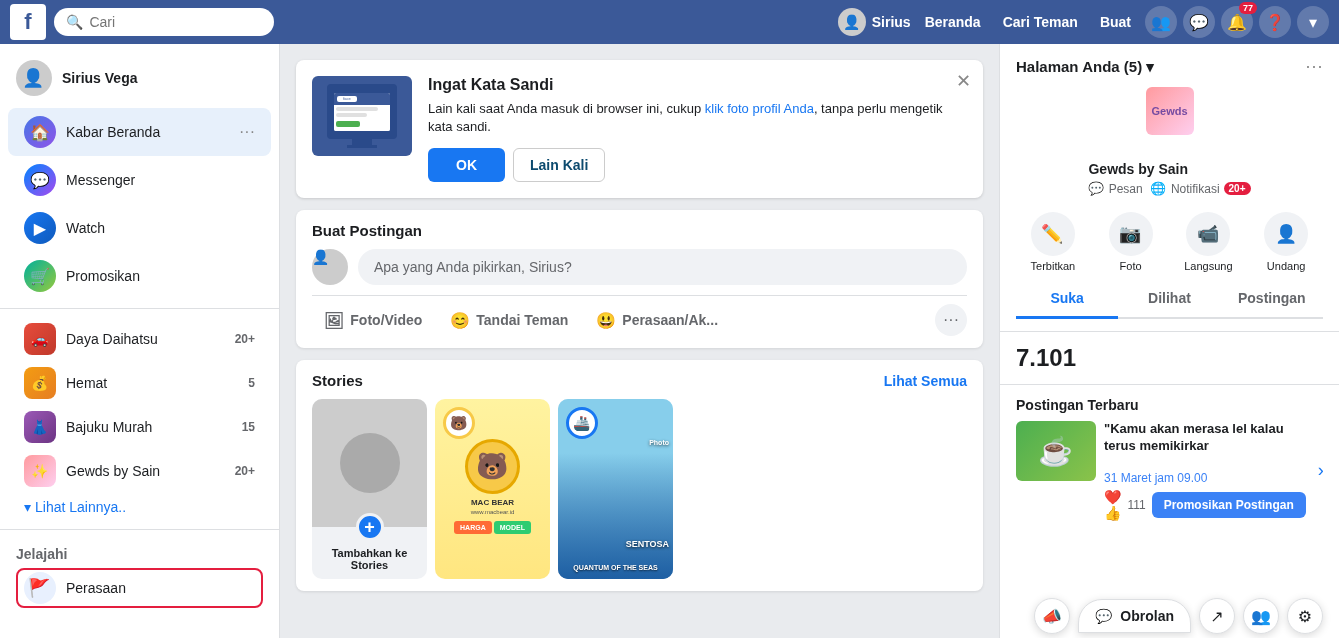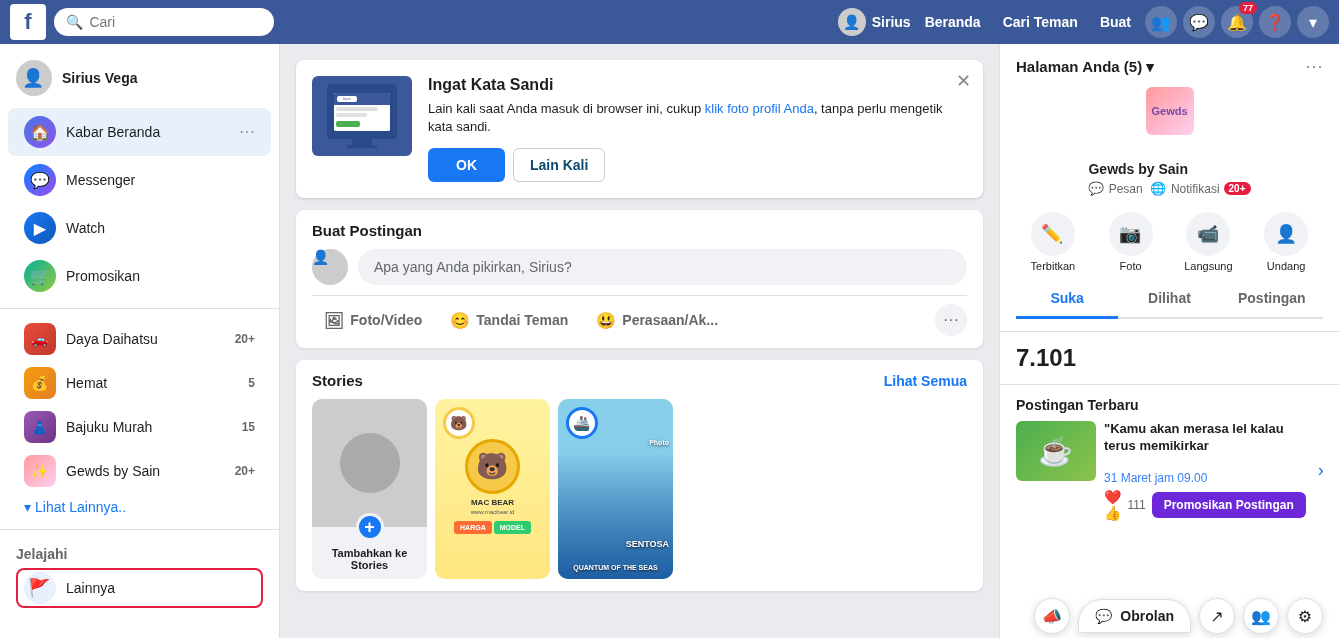--- a/index.html
+++ b/index.html
@@ -382,21 +382,21 @@
       background: linear-gradient(135deg, #4caf50, #8bc34a);
       flex-shrink: 0; overflow: hidden;
     }
     .recent-post-info { flex: 1; }
     .recent-post-text { font-size: 13px; color: #1c1e21; font-weight: 600; line-height: 1.3; }
     .recent-post-date { font-size: 12px; color: #3b82f6; margin-top: 16px; }
     .recent-post-reactions { display: flex; align-items: center; gap: 6px; margin-top: 4px; }
     .reaction-icons { font-size: 14px; }
     .reaction-count { font-size: 12px; color: #65676b; }
     .promote-btn {
-      background: #6d28d9; color: #fff;
+      background: #3b82f6; color: #fff;
       border: none; border-radius: 6px;
       padding: 6px 12px; font-size: 12px; font-weight: 600;
       cursor: pointer; white-space: nowrap;
     }
     .recent-post-arrow {
       display: flex; align-items: center; justify-content: center;
       color: #1877f2; font-size: 18px; cursor: pointer; padding: 0 4px;
     }
     .blue-side-bar {
       width: 6px; background: #1877f2; border-radius: 0 4px 4px 0;
@@ -507,21 +507,21 @@
     <div class="see-more">
       <span>▾</span>
       <span>Lihat Lainnya..</span>
     </div>
 
     <hr class="sidebar-divider">
     <div class="sidebar-section-title">Jelajahi</div>
 
     <div class="explore-item highlighted">
       <div class="explore-icon" style="background:#e8f0fe;">🚩</div>
-      <span>Lainnya</span>
+      <span>Perasaan</span>
     </div>
 
   </aside>
 
   <main class="main-feed">
 
     <div class="password-card">
       <div class="password-card-img">
         <div style="display:flex;flex-direction:column;align-items:center;">
           <div class="monitor-shape">

